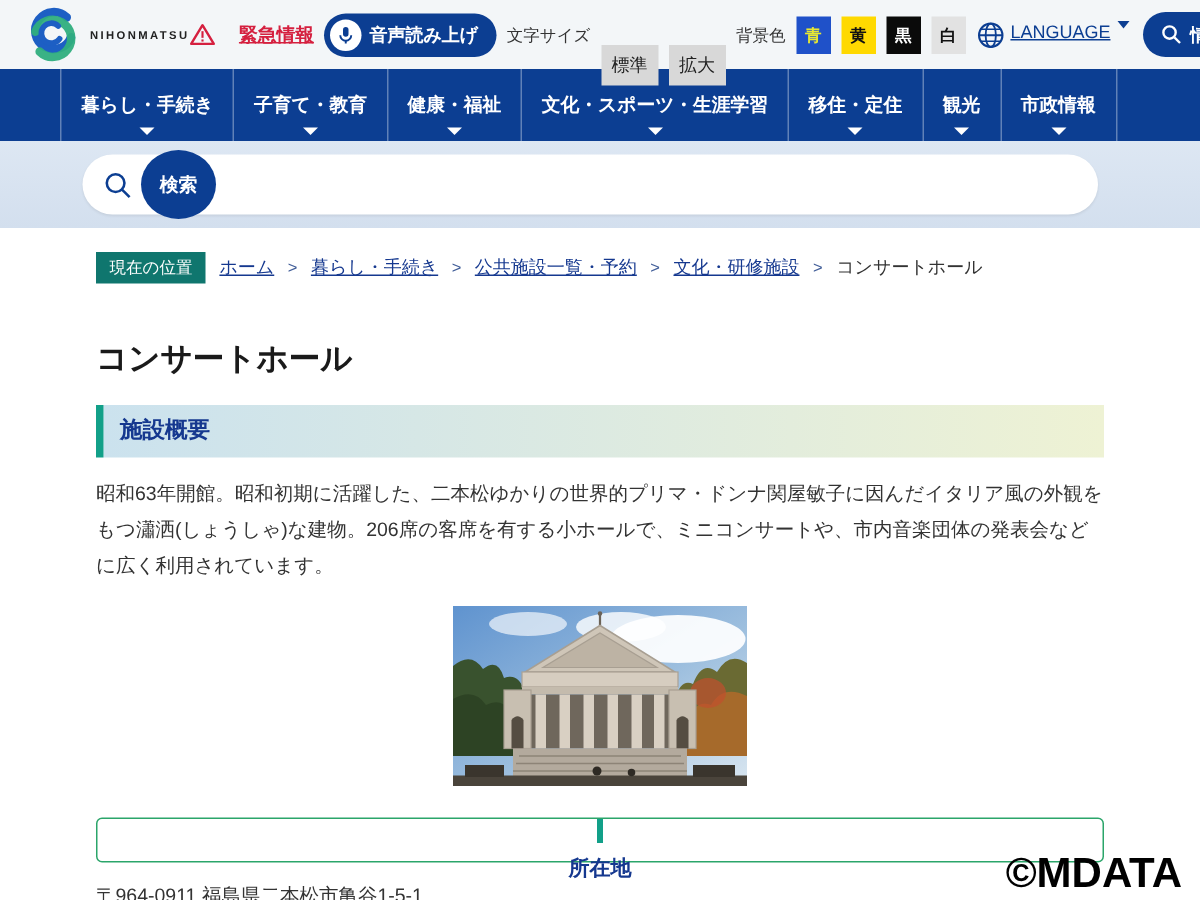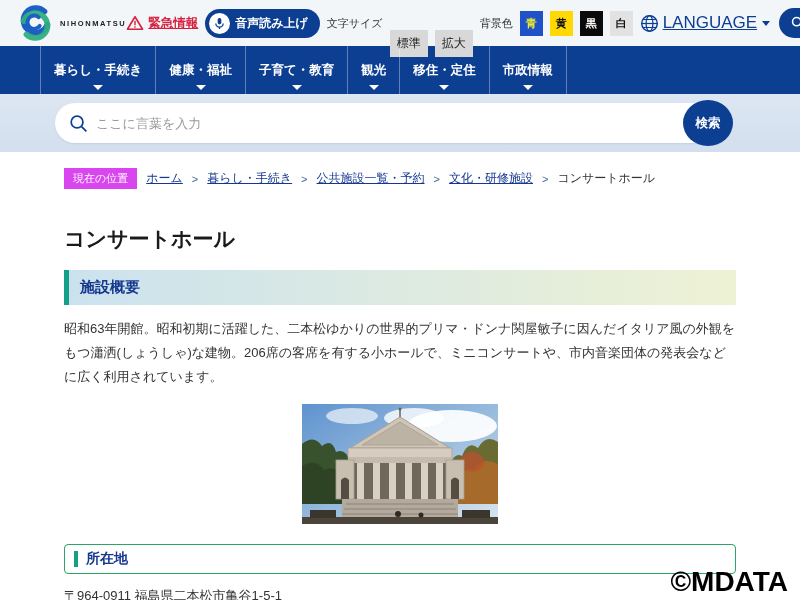--- a/index.html
+++ b/index.html
@@ -7,31 +7,31 @@
   body { font-family:"Liberation Sans","DejaVu Sans",sans-serif; background:#fff; }
   .page { position:relative; width:800px; height:600px; overflow:hidden; background:#fff; }
 
   
   .topbar { height:46px; background:#f3f6f8; display:flex; align-items:center; padding-left:16px; }
   .logo { display:flex; align-items:center; gap:6px; text-decoration:none; cursor:pointer; }
   .logo-text { display:flex; flex-direction:column; line-height:1; }
   .logo-city { font-size:19px; font-weight:bold; color:#222; letter-spacing:1px; }
   .logo-romaji { font-size:7.5px; font-weight:bold; color:#222; letter-spacing:1.6px; margin-top:2px; }
   .topbar-right { display:flex; align-items:center; margin-left:auto; gap:7px; }
-  .emergency { display:flex; align-items:center; gap:4px; color:#d5203f; font-size:12.5px; font-weight:bold; text-decoration:underline; cursor:pointer; white-space:nowrap; }
+  .emergency { display:flex; align-items:center; gap:15px; color:#d5203f; font-size:12.5px; font-weight:bold; text-decoration:underline; cursor:pointer; white-space:nowrap; }
   .voice-btn { display:flex; align-items:center; gap:5px; background:#0c3e92; color:#fff; border:none; border-radius:15px; height:29px; padding:0 12px 0 4px; font-size:12px; font-weight:bold; cursor:pointer; white-space:nowrap; font-family:inherit; }
   .mic-circle { width:21px; height:21px; border-radius:50%; background:#fff; display:flex; align-items:center; justify-content:center; }
   .opt-label { font-size:11px; color:#333; white-space:nowrap; }
   .size-btn { background:#d8d8d8; border:none; font-size:12px; color:#222; padding:5px 7px; cursor:pointer; white-space:nowrap; font-family:inherit;margin-top:40px; }
   .bgc { width:23px; height:25px; border:none; font-size:11px; font-weight:bold; cursor:pointer; font-family:inherit; }
   .bgc-blue { background:#1f51c9; color:#e8e832; }
   .bgc-yellow { background:#ffd900; color:#111; }
   .bgc-black { background:#0a0a0a; color:#fff; }
   .bgc-white { background:#e2e2e2; color:#111; }
-  .language { display:flex; align-items:center; gap:4px; color:#0c3e92; font-size:17px; text-decoration:underline; cursor:pointer; white-space:nowrap; }
+  .language { display:flex; gap:4px; color:#0c3e92; font-size:12px; text-decoration:underline; cursor:pointer; white-space:nowrap; }
   .lang-caret { width:0; height:0; border-left:4px solid transparent; border-right:4px solid transparent; border-top:5px solid #0c3e92; margin-left:1px; }
   .find-info { display:flex; align-items:center; gap:5px; background:#0c3e92; color:#fff; border:none; border-radius:16px 0 0 16px; height:30px; padding:0 10px 0 12px; font-size:12px; font-weight:bold; cursor:pointer; white-space:nowrap; margin-left:2px; font-family:inherit; }
 
   
   .mainnav { height:48px; background:#0c3e92; display:flex; align-items:stretch; padding-left:40px; }
   .nav-item { position:relative; display:flex; align-items:center; padding:0 13px; color:#fff; font-size:12.5px; font-weight:bold; text-decoration:none; border-left:1px solid rgba(255,255,255,.35); cursor:pointer; white-space:nowrap; }
   .nav-item:last-child { border-right:1px solid rgba(255,255,255,.35); }
   .nav-item::after { content:""; position:absolute; bottom:4px; left:50%; transform:translateX(-50%); border-left:5px solid transparent; border-right:5px solid transparent; border-top:5px solid #fff; }
 
   
@@ -39,30 +39,30 @@
   .search-lead { position:relative; background:#0c3e92; color:#fff; font-size:12.5px; font-weight:bold; height:34px; display:flex; align-items:center; padding:0 10px; margin-right:18px; white-space:nowrap; }
   .search-lead::after { content:""; position:absolute; left:100%; top:0; border-top:17px solid transparent; border-bottom:17px solid transparent; border-left:9px solid #0c3e92; }
   .searchbox { flex:1; height:40px; background:#fff; border-radius:20px; display:flex; align-items:center; padding:0 0 0 14px; box-shadow:0 1px 2px rgba(0,0,0,.08); }
   .searchbox input { flex:1; border:none; outline:none; font-size:13px; color:#333; margin-left:8px; background:transparent; font-family:inherit; }
   .searchbox input::placeholder { color:#999; }
   .search-go { width:50px; height:46px; border-radius:50%; background:#0c3e92; color:#fff; border:none; font-size:12.5px; font-weight:bold; cursor:pointer; margin:-3px -1px -3px 6px; flex-shrink:0; font-family:inherit; }
 
   
   .content { padding:0 64px; }
   .breadcrumb { display:flex; align-items:center; gap:9px; margin-top:16px; font-size:12px; }
-  .bc-badge { background:#d946ef; color:#fff; font-size:11px; padding:3px 9px; white-space:nowrap; }
+  .bc-badge { background:#0f766e; color:#fff; font-size:11px; padding:3px 9px; white-space:nowrap; }
   .breadcrumb a { color:#15388f; text-decoration:underline; cursor:pointer; white-space:nowrap; }
   .bc-sep { color:#44609a; font-size:11px; }
   .bc-current { color:#333; white-space:nowrap; }
   .page-title { font-size:21px; font-weight:bold; color:#1a1a1a; margin-top:36px; }
   .section-heading { margin-top:17px; height:35px; line-height:33px; background:linear-gradient(90deg,#cbe2ee,#eef2d4); border-left:5px solid #12a089; color:#15388f; font-size:15px; font-weight:bold; padding-left:11px; }
   .body-text { margin-top:12px; font-size:13px; line-height:1.85; color:#333; }
   .photo-wrap { text-align:center; margin-top:15px; }
   .photo-wrap svg { display:inline-block; }
-  .info-box { margin-top:16px; border:1px solid #2ba56a; border-radius:4px; height:30px; display:flex; align-items:center; gap:8px; padding:0 9px; background:#fff; }
+  .info-box { margin-top:16px; border:1px solid #2ba56a; border-radius:4px; height:30px; display:flex; align-items:center; gap:8px; padding:0 9px; background:#fff;flex-direction:column; }
   .info-accent { width:4px; height:16px; background:#12a089; flex-shrink:0; }
   .info-title { color:#15388f; font-size:14px; font-weight:bold; }
   .address { margin-top:13px; font-size:13px; color:#333; }
 
   .watermark { position:absolute; right:12px; top:566px; font-size:28px; font-weight:bold; color:#000; letter-spacing:0; }
 </style>
 </head>
 <body>
 
 <div class="page">
@@ -124,43 +124,45 @@
         <span>情報を探す</span>
       </button>
     </div>
   </header>
 
   <nav class="mainnav">
     <a class="nav-item">
         <span>暮らし・手続き</span>
       </a>
     <a class="nav-item">
+        <span>子育て・教育</span>
+      </a>
+    <a class="nav-item">
         <span>健康・福祉</span>
       </a>
     <a class="nav-item">
-        <span>子育て・教育</span>
+        <span>文化・スポーツ・生涯学習</span>
+      </a>
+    <a class="nav-item">
+        <span>移住・定住</span>
       </a>
     <a class="nav-item">
         <span>観光</span>
-      </a>
-    <a class="nav-item">
-        <span>移住・定住</span>
       </a>
     <a class="nav-item">
         <span>市政情報</span>
       </a>
   </nav>
 
   <div class="searchband">
     <div class="searchbox">
       <svg width="19" height="19" viewBox="0 0 20 20">
         <circle cx="8.5" cy="8.5" r="6.2" fill="none" stroke="#0c3e92" stroke-width="1.8"></circle>
         <line x1="13.2" y1="13.2" x2="18.3" y2="18.3" stroke="#0c3e92" stroke-width="1.8"></line>
       </svg>
-      <input type="text" placeholder="ここに言葉を入力" style="">
       <button class="search-go">検索</button>
     </div>
   </div>
 
   <div class="content">
 
     <div class="breadcrumb">
       <span class="bc-badge">現在の位置</span>
       <a>ホーム</a>
       <span class="bc-sep">&gt;</span>

